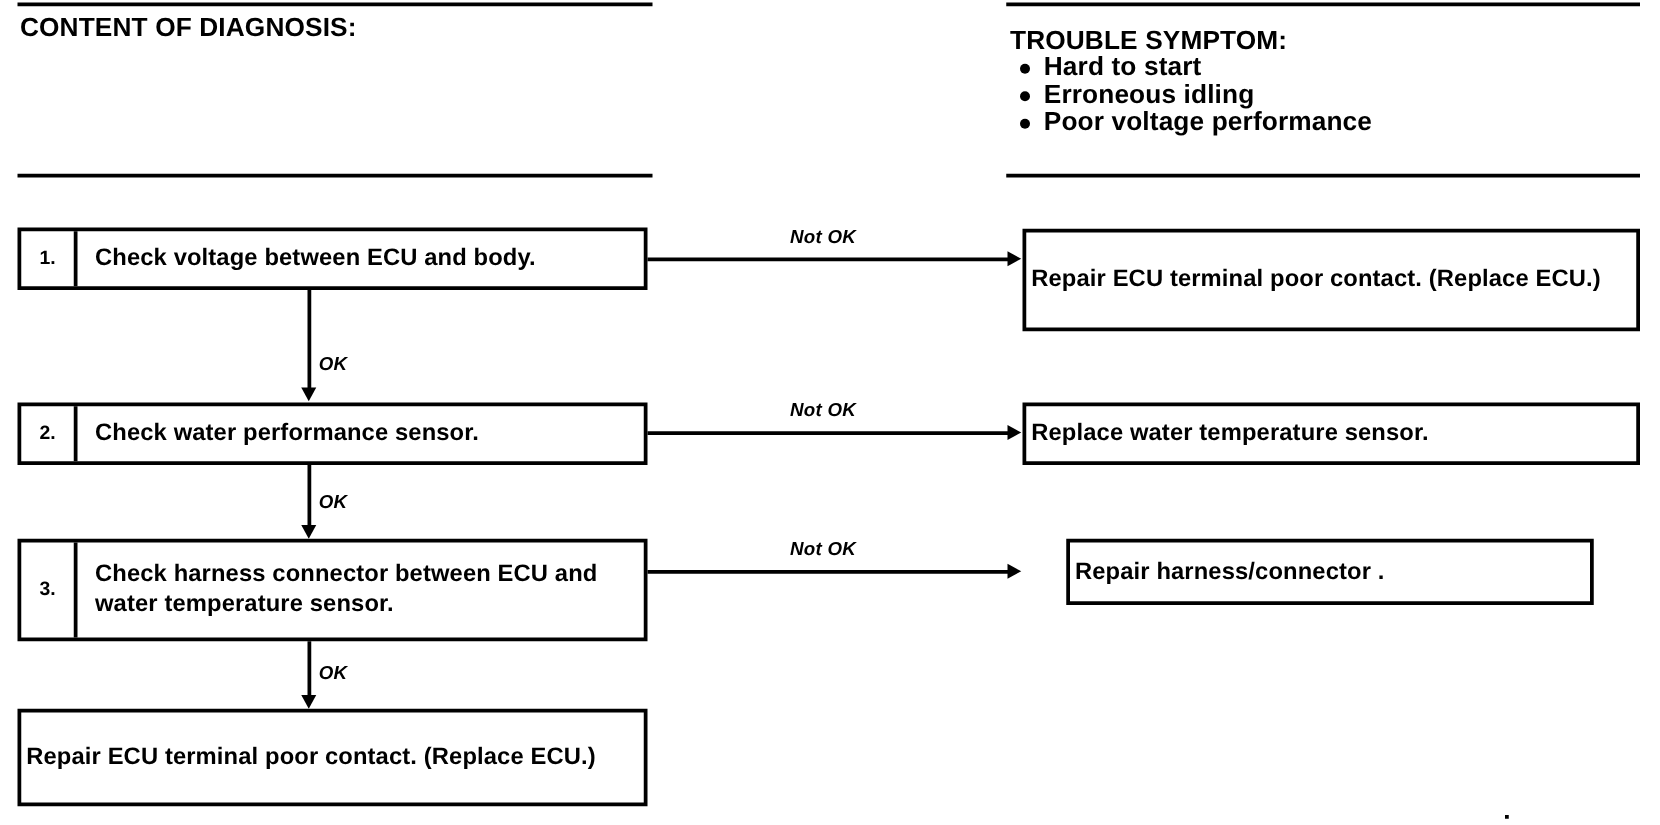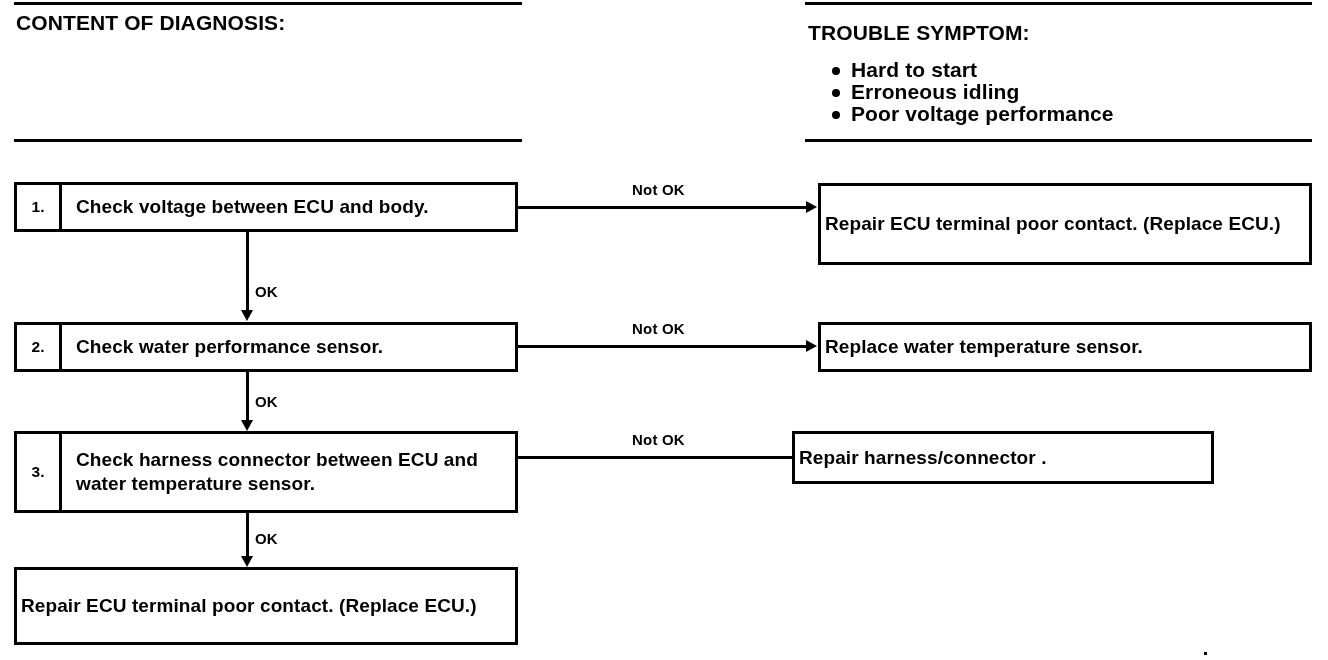--- a/index.html
+++ b/index.html
@@ -36,21 +36,21 @@
     letter-spacing: 0.1px;
   }
   .hdr-left  { left: 16px;  top: 12px;  width: 520px; }
   .hdr-right { left: 808px; top: 22px;  width: 510px; }
 
   .hdr-title { display: block; white-space: pre; }
   .hdr-body  { display: block; }
 
   .sym-list {
     list-style: none;
-    margin: 16px;
+    margin: 0;
     padding: 0;
   }
   .sym-item {
     position: relative;
     padding-left: 27px;
     line-height: 22px;
   }
   .sym-item .bullet {
     position: absolute;
     left: 8px;
@@ -99,21 +99,21 @@
 
   
   .box-step1 { left: 14px; top: 182px; width: 504px; height: 50px; }
   .box-step2 { left: 14px; top: 322px; width: 504px; height: 50px; }
   .box-step3 { left: 14px; top: 431px; width: 504px; height: 82px; }
   .box-final { left: 14px; top: 567px; width: 504px; height: 78px; }
 
   
   .box-res1 { left: 818px; top: 183px; width: 494px; height: 82px; }
   .box-res2 { left: 818px; top: 322px; width: 494px; height: 50px; }
-  .box-res3 { left: 792px; top: 431px; width: 422px; height: 53px; }
+  .box-res3 { left: 853px; top: 431px; width: 422px; height: 53px; }
 
   
   .h-conn {
     position: absolute;
     height: 3px;
     background: #000000;
   }
   .h-arrowhead {
     position: absolute;
     width: 0; height: 0;
@@ -132,20 +132,21 @@
     border-left: 6px solid transparent;
     border-right: 6px solid transparent;
     border-top: 11px solid #000000;
   }
   .conn-label {
     position: absolute;
     font-size: 15px;
     font-weight: bold;
     letter-spacing: 0.2px;
     white-space: nowrap;
+    font-style: italic;
   }
 
   
   .hc1 { left: 518px; top: 206px; width: 291px; }
   .ha1 { left: 806px; top: 201px; }
   .hl1 { left: 632px; top: 181px; }
   
   .hc2 { left: 518px; top: 345px; width: 291px; }
   .ha2 { left: 806px; top: 340px; }
   .hl2 { left: 632px; top: 320px; }

